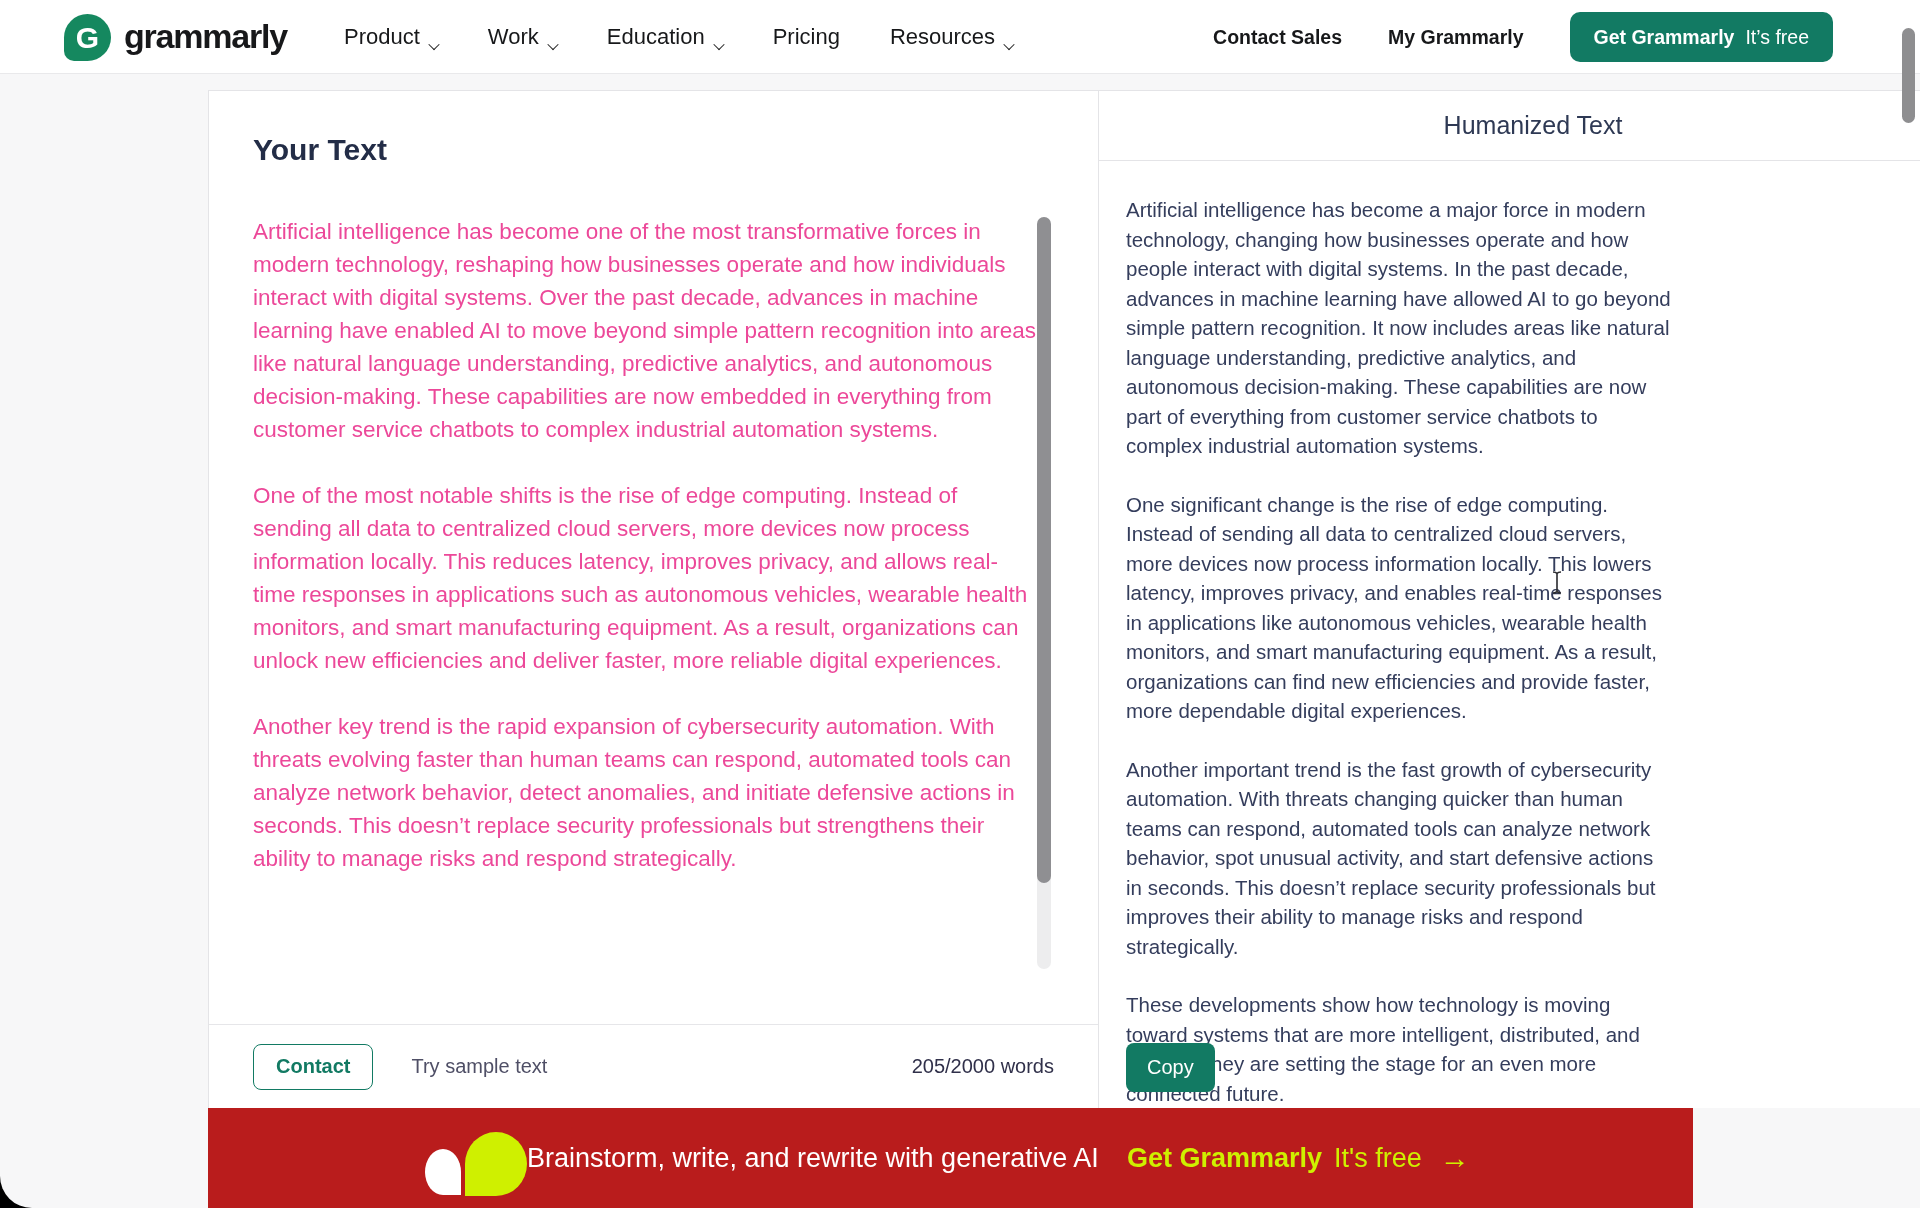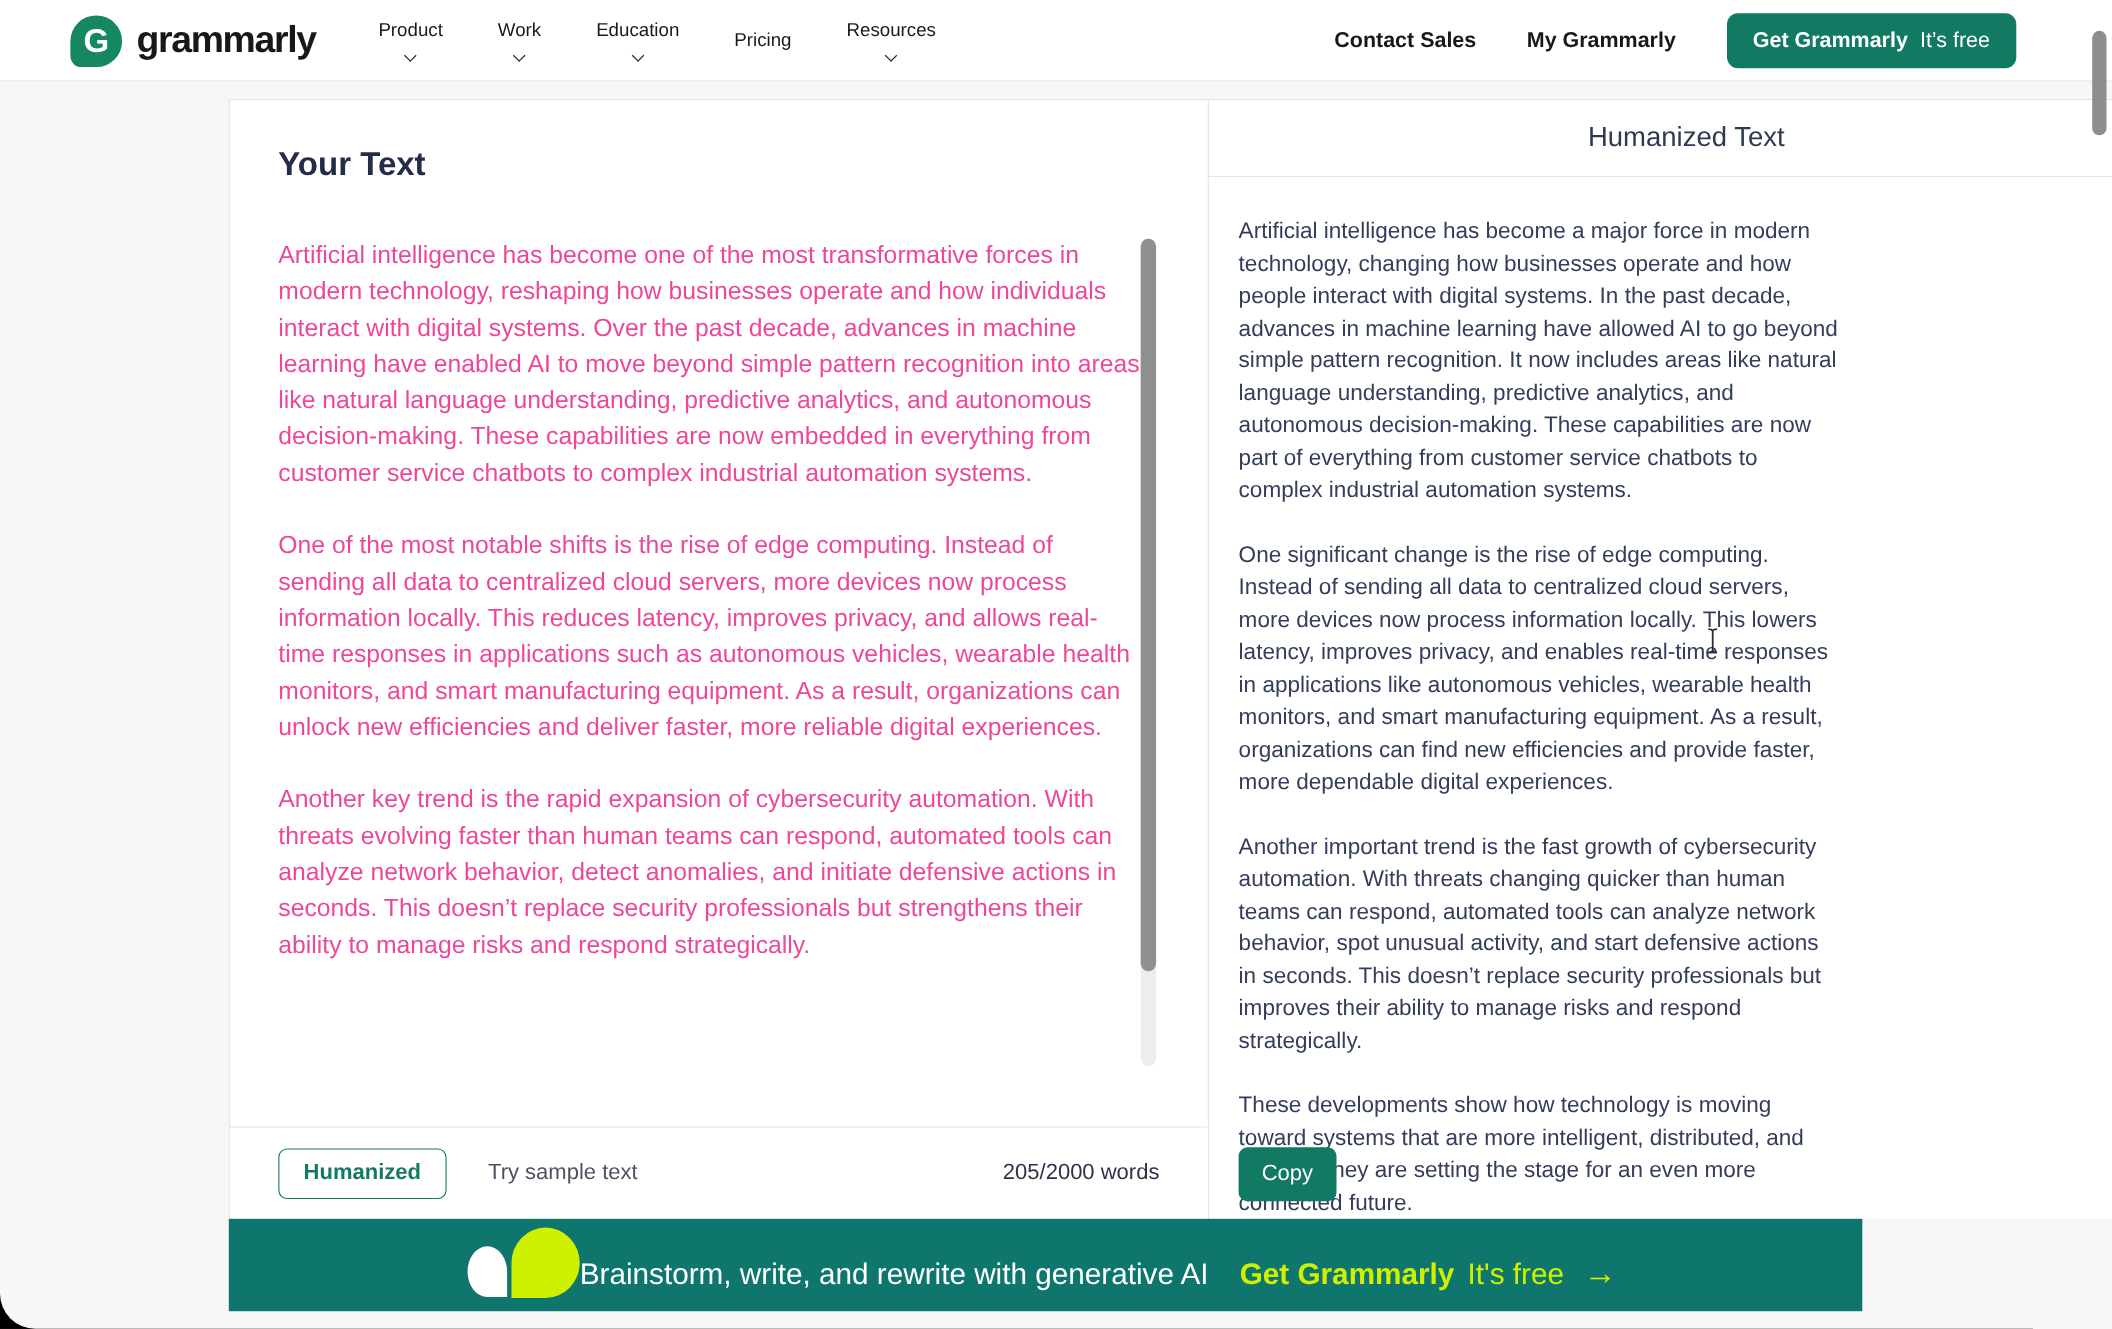--- a/index.html
+++ b/index.html
@@ -12,22 +12,22 @@
   .header { position:absolute; top:0; left:0; right:0; height:74px; background:#fff;
             border-bottom:1px solid #e9e9eb; z-index:5; }
   .logo-mark { position:absolute; left:64px; top:14px; width:47px; height:47px;
                background:#15885f; border-radius:50% 50% 50% 10px; color:#fff;
                display:flex; align-items:center; justify-content:center;
                font-size:30px; font-weight:700; }
   .brand { position:absolute; left:124px; top:17px; font-size:34px; font-weight:700;
            letter-spacing:-1.2px; color:#17181a; }
   .nav { position:absolute; left:344px; top:0; height:74px; display:flex;
          align-items:center; gap:50px; }
-  .nav-item { display:flex; align-items:center; gap:10px; font-size:17px;
-              font-weight:500; color:#17181a; cursor:pointer;flex-direction:column; }
+  .nav-item { display:flex; align-items:flex-end; gap:10px; font-size:22px;
+              font-weight:500; color:#17181a; cursor:pointer; }
   .chev { width:8px; height:8px; border-right:1.8px solid #222; border-bottom:1.8px solid #222;
           transform:rotate(45deg) translate(-1px,-1px); }
   .header-right { position:absolute; right:87px; top:0; height:74px; display:flex;
                   align-items:center; gap:46px; }
   .hlink { font-size:19.5px; font-weight:700; color:#17181a; cursor:pointer; }
   .cta-btn { background:#127a63; color:#fff; border:none; border-radius:10px; height:50px;
              padding:0 24px; font-size:19.5px; display:flex; align-items:center; gap:11px;
              cursor:pointer; }
   .cta-btn .b { font-weight:700; } .cta-btn .r { font-weight:400; }
 
@@ -64,22 +64,22 @@
                font-size:25px; font-weight:500; color:#2e3954;
                border-bottom:1px solid #e4e4e7; }
   .rp-text { position:absolute; left:27px; top:104px; width:548px; font-size:20.5px;
              line-height:29.5px; color:#343d5c; }
   .rp-text p + p { margin-top:29px; }
   .copy-btn { position:absolute; left:27px; bottom:16px; height:49px; padding:4px 21px;
               background:#127a63; color:#fff; border:none; border-radius:8px;
               font-size:20px; font-weight:500; cursor:pointer; font-family:inherit; }
 
   
-  .banner { position:absolute; left:208px; top:1108px; width:1485px; height:84px;
-            background:#0f766e; }
+  .banner { position:absolute; left:208px; top:1108px; width:1485px; height:100px;
+            background:#b91c1c; }
   .bubble-white { position:absolute; left:217px; bottom:13px; width:36px; height:46px;
                   background:#fff; border-radius:50% 50% 0 50%; }
   .bubble-lime { position:absolute; left:257px; bottom:12px; width:62px; height:64px;
                  background:#cff000; border-radius:50% 50% 50% 0; }
   .banner-msg { position:absolute; left:319px; top:0; height:100px; display:flex;
                 align-items:center; color:#fff; font-size:27px; font-weight:500; }
   .banner-cta { position:absolute; left:919px; top:0; height:100px; display:flex;
                 align-items:center; gap:12px; color:#cff000; font-size:27px; cursor:pointer; }
   .banner-cta .b { font-weight:700; }
   .banner-cta .arrow { font-size:30px; margin-left:6px; }
@@ -139,21 +139,21 @@
       <div class="lp-text">
           <p>Artificial intelligence has become one of the most transformative forces in modern technology, reshaping how businesses operate and how individuals interact with digital systems. Over the past decade, advances in machine learning have enabled AI to move beyond simple pattern recognition into areas like natural language understanding, predictive analytics, and autonomous decision-making. These capabilities are now embedded in everything from customer service chatbots to complex industrial automation systems.</p>
           <p>One of the most notable shifts is the rise of edge computing. Instead of sending all data to centralized cloud servers, more devices now process information locally. This reduces latency, improves privacy, and allows real-time responses in applications such as autonomous vehicles, wearable health monitors, and smart manufacturing equipment. As a result, organizations can unlock new efficiencies and deliver faster, more reliable digital experiences.</p>
           <p>Another key trend is the rapid expansion of cybersecurity automation. With threats evolving faster than human teams can respond, automated tools can analyze network behavior, detect anomalies, and initiate defensive actions in seconds. This doesn’t replace security professionals but strengthens their ability to manage risks and respond strategically.</p>
         </div>
 
       <div class="lp-scroll-track"></div>
       <div class="lp-scroll-thumb"></div>
 
       <div class="lp-footer">
-        <button class="humanize-btn">Humanized</button>
+        <button class="humanize-btn">Contact</button>
         <span class="sample-link">Try sample text</span>
         <span class="word-count">205/2000 words</span>
       </div>
     </div>
 
     <div class="right-panel">
       <div class="rp-header">Humanized Text</div>
 
       <div class="rp-text">
           <p>Artificial intelligence has become a major force in modern technology, changing how businesses operate and how people interact with digital systems. In the past decade, advances in machine learning have allowed AI to go beyond simple pattern recognition. It now includes areas like natural language understanding, predictive analytics, and autonomous decision-making. These capabilities are now part of everything from customer service chatbots to complex industrial automation systems.</p>

